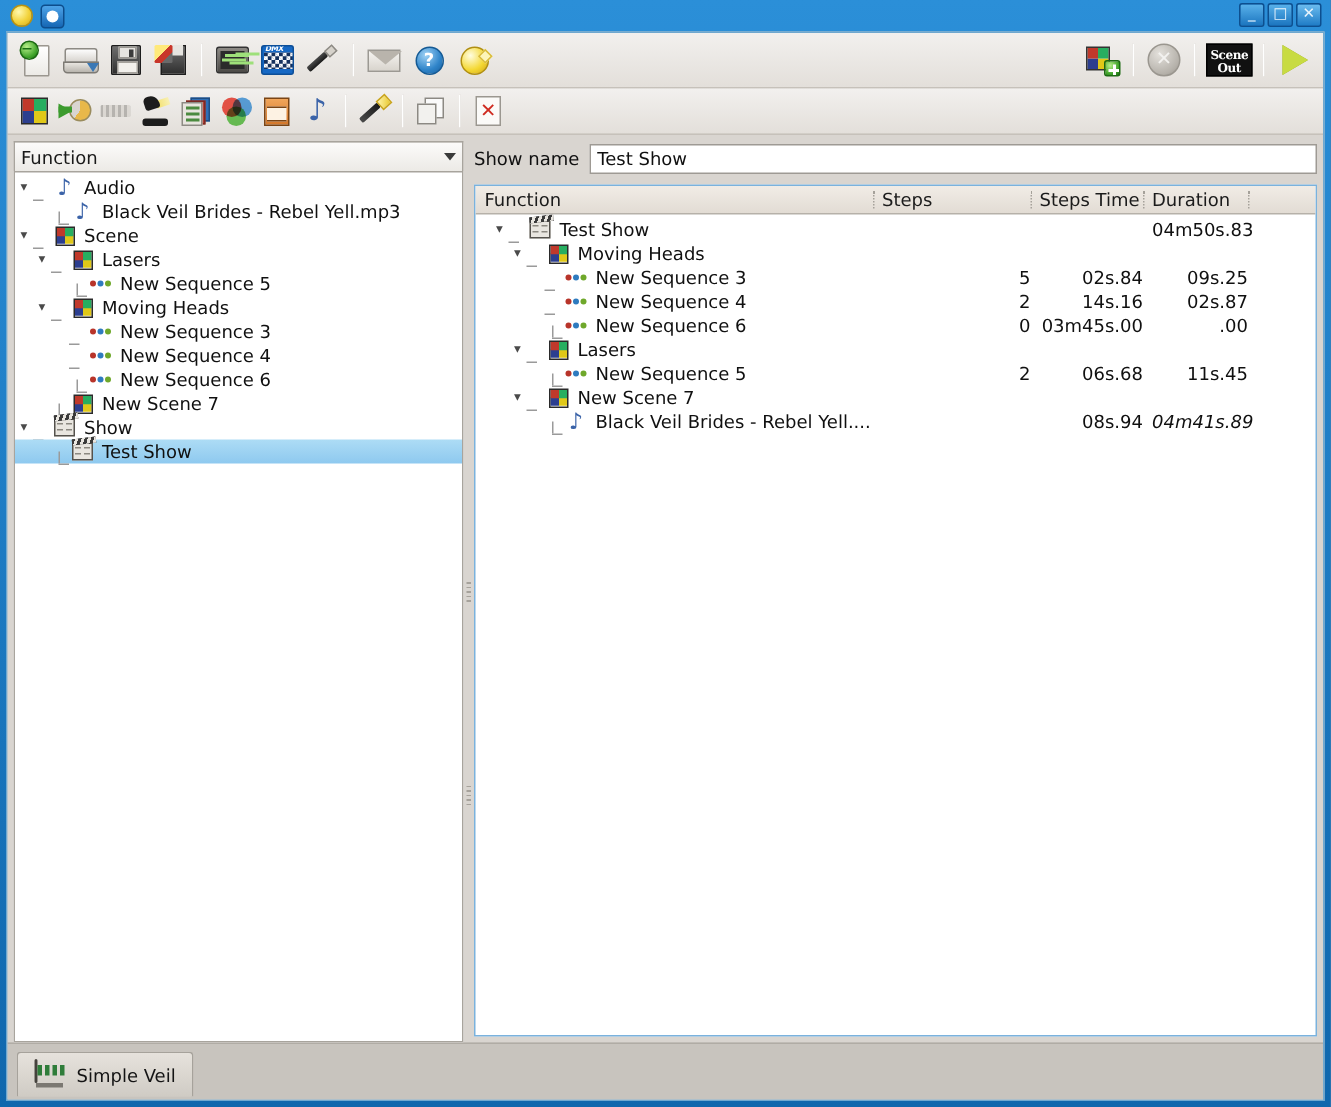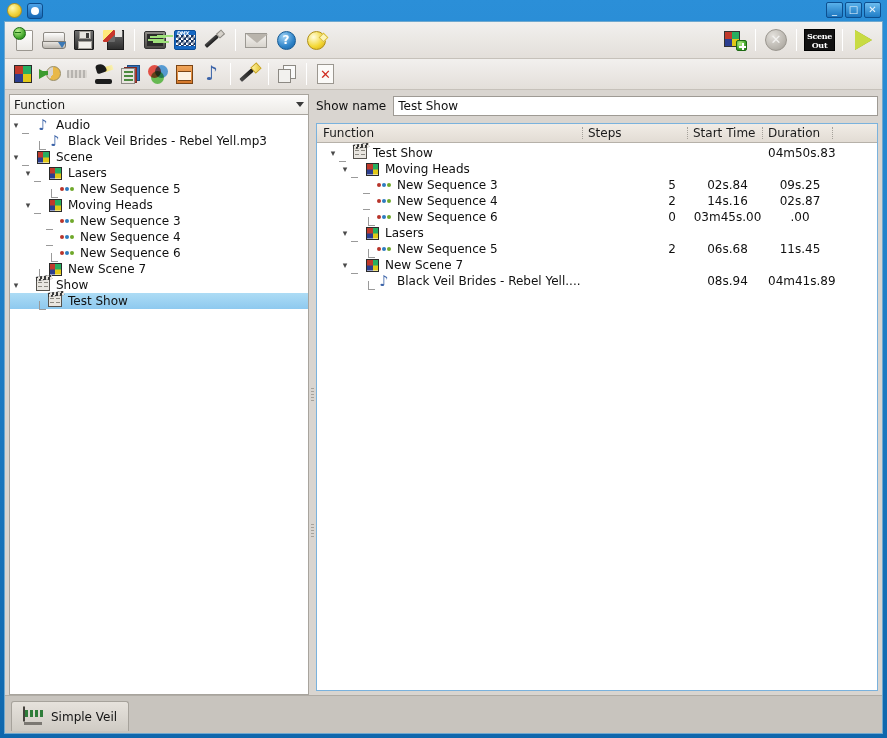--- a/index.html
+++ b/index.html
@@ -319,21 +319,21 @@
     overflow: hidden; display: flex; flex-direction: column;
   }
   #thead { display: flex; height: 19px; flex: 0 0 19px;
      background: linear-gradient(#f1ece6,#e2dcd4); border-bottom: 1px solid #b6b1a9;}
   #thead .th { font-size: 12px; color:#1b1b1b; padding-left: 6px; line-height: 18px; position: relative; }
   #thead .th .hsep { position:absolute; left:0; top:3px; bottom:3px; width:0;
      border-left:1px dotted #a5a19a; }
   #tbody { flex: 1 1 auto; overflow: hidden; padding-top: 2px; }
   .drow { display: flex; height: 16px; align-items: center; font-size: 12px; color:#101010; }
   .dname { display: flex; align-items: center; white-space: nowrap; }
-  .dcell { text-align: center; }
+  .dcell { text-align: right; }
 
   
   #tabbar {
     height: 38px; flex: 0 0 38px;
     background: #c8c4be;
     border-top: 1px solid #b0aca5;
     display: flex; align-items: flex-end;
     padding: 0 6px;
     gap: 2px;
   }
@@ -688,21 +688,21 @@
 
       <div id="rightpane">
         <div id="shownamerow">
           <span class="lbl">Show name</span>
           <input id="showname-input" type="text" value="Test Show" style="">
         </div>
         <div id="showtable">
           <div id="thead">
               <div class="th" style="width: 265px; flex: 0 0 265px;"><span>Function</span></div>
               <div class="th" style="width: 105px; flex: 0 0 105px;"><span class="hsep"></span><span>Steps</span></div>
-              <div class="th" style="width: 75px; flex: 0 0 75px;"><span class="hsep"></span><span>Start Time</span></div>
+              <div class="th" style="width: 75px; flex: 0 0 75px;"><span class="hsep"></span><span>Steps Time</span></div>
               <div class="th" style="width: 70px; flex: 0 0 70px;"><span class="hsep"></span><span>Duration</span></div>
               <div class="th" style="flex: 1 1 auto;">
                 <span class="hsep"></span>
               </div>
             </div>
           <div id="tbody">
               <div class="drow">
                 <div class="dname" style="width: 265px; flex: 0 0 265px;">
                   <span class="tline v" style="width:10px;flex:0 0 10px"></span>
                   <span class="tdisc">▾</span>
@@ -848,21 +848,21 @@
                   <span class="tline v"></span>
                   <span class="tdisc"></span>
                   <span class="tline l"></span>
                   <span class="tico">
                     <span class="mini-note">♪</span>
                   </span>
                   <span class="tlbl">Black Veil Brides - Rebel Yell....</span>
                 </div>
                 <div class="dcell" style="width: 105px; flex: 0 0 105px; padding-left: 75px;"></div>
                 <div class="dcell" style="width: 75px; flex: 0 0 75px; padding-left: 6px;">08s.94</div>
-                <div class="dcell" style="width: 70px; flex: 0 0 70px; padding-left: 6px;">04m41s.89</div>
+                <div class="dcell" style="width: 70px; flex: 0 0 70px; padding-left: 6px; font-style: italic;">04m41s.89</div>
               </div>
             </div>
         </div>
       </div>
 
     </div>
 
     <div id="tabbar">
         <div class="tab">
           <span class="tabico"><span class="ic-desk"><i class="d-sl"></i><i class="d-k"></i></span></span>

